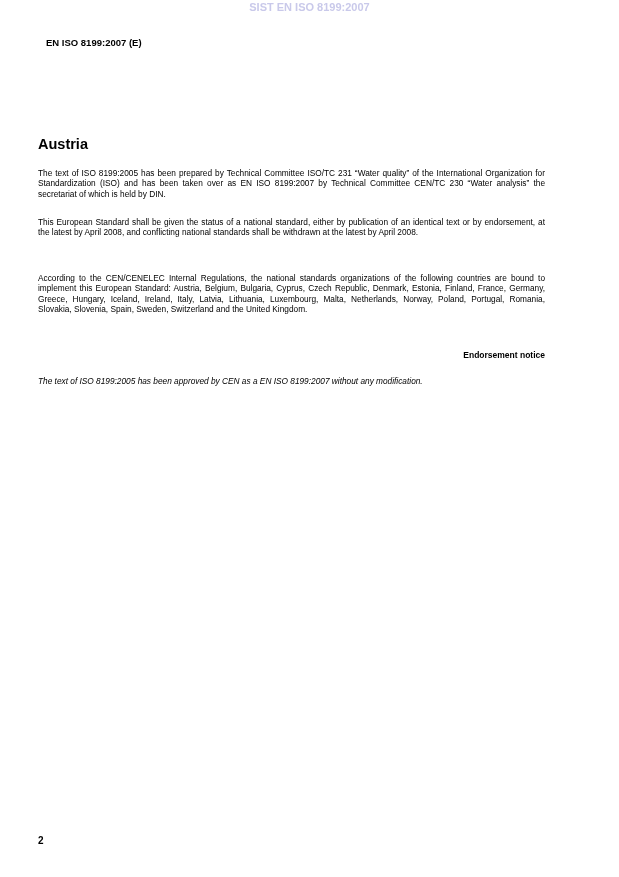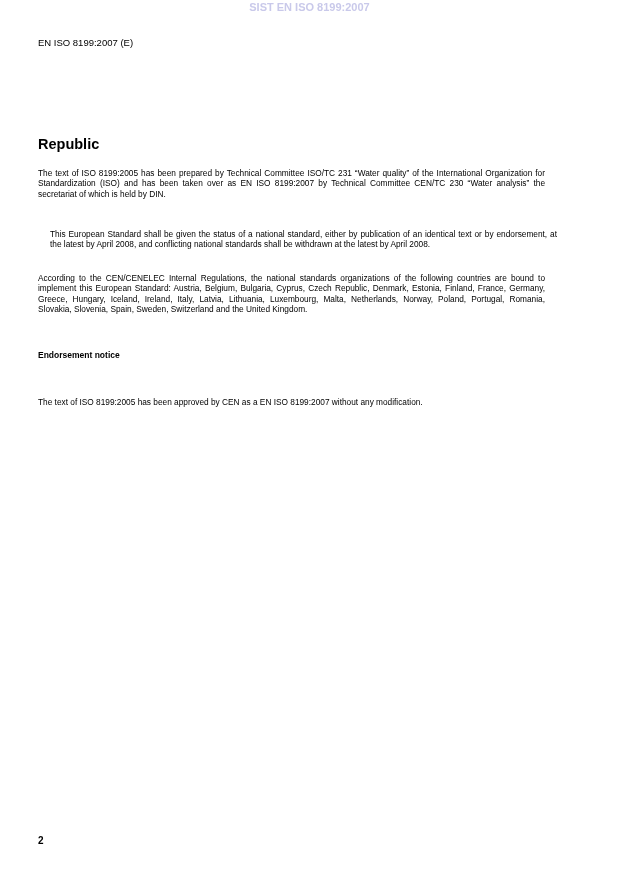--- a/index.html
+++ b/index.html
@@ -1,38 +1,38 @@
 <!DOCTYPE html>
 <html><head>
 <meta charset="utf-8">
 <style>
   html, body { margin:0; padding:0; background:#ffffff; }
   body { width:619px; height:877px; position:relative; overflow:hidden;
          font-family:"Liberation Sans", sans-serif; color:#000; }
   .watermark { position:absolute; top:0; left:0; width:619px; text-align:center;
                font-size:11px; font-weight:bold; color:#c9c9ea; line-height:14px; }
-  .doc-id { position:absolute; top:37px; left:38px; font-size:9.5px; font-weight:normal;text-align:right; }
+  .doc-id { position:absolute; top:37px; left:46px; font-size:9.5px; font-weight:bold;text-align:right; }
   .heading { position:absolute; top:136px; left:38px; font-size:14.5px; font-weight:bold; }
   .para { position:absolute; left:38px; width:507px; font-size:8.3px; line-height:10.3px;
           text-align:justify; }
   .p1 { top:168px; }
   .p2 { top:217px; }
   .p3 { top:273px; }
-  .subheading { position:absolute; top:350px; left:38px; width:507px; text-align:left;
+  .subheading { position:absolute; top:350px; left:38px; width:507px; text-align:right;
                 font-size:8.5px; font-weight:bold; }
-  .p4 { top:397px; }
+  .p4 { top:376px;font-style:italic; }
   .page-num { position:absolute; top:835px; left:38px; font-size:10px; font-weight:bold; }
 </style>
 </head>
 <body>
 
 <div class="watermark">SIST EN ISO 8199:2007</div>
 <div class="doc-id">EN ISO 8199:2007 (E)</div>
 
-<div class="heading">Republic</div>
+<div class="heading">Austria</div>
 <p class="para p1" style="margin:0">The text of ISO 8199:2005 has been prepared by Technical Committee ISO/TC 231 “Water quality” of the International Organization for Standardization (ISO) and has been taken over as EN ISO 8199:2007 by Technical Committee CEN/TC 230 “Water analysis” the secretariat of which is held by DIN.</p>
-<p class="para p2" style="margin:12px">This European Standard shall be given the status of a national standard, either by publication of an identical text or by endorsement, at the latest by April 2008, and conflicting national standards shall be withdrawn at the latest by April 2008.</p>
+<p class="para p2" style="margin:0">This European Standard shall be given the status of a national standard, either by publication of an identical text or by endorsement, at the latest by April 2008, and conflicting national standards shall be withdrawn at the latest by April 2008.</p>
 <p class="para p3" style="margin:0">According to the CEN/CENELEC Internal Regulations, the national standards organizations of the following countries are bound to implement this European Standard: Austria, Belgium, Bulgaria, Cyprus, Czech Republic, Denmark, Estonia, Finland, France, Germany, Greece, Hungary, Iceland, Ireland, Italy, Latvia, Lithuania, Luxembourg, Malta, Netherlands, Norway, Poland, Portugal, Romania, Slovakia, Slovenia, Spain, Sweden, Switzerland and the United Kingdom.</p>
 
 <div class="subheading">Endorsement notice</div>
 <p class="para p4" style="margin:0">The text of ISO 8199:2005 has been approved by CEN as a EN ISO 8199:2007 without any modification.</p>
 
 <div class="page-num">2</div>
 
 </body></html>

